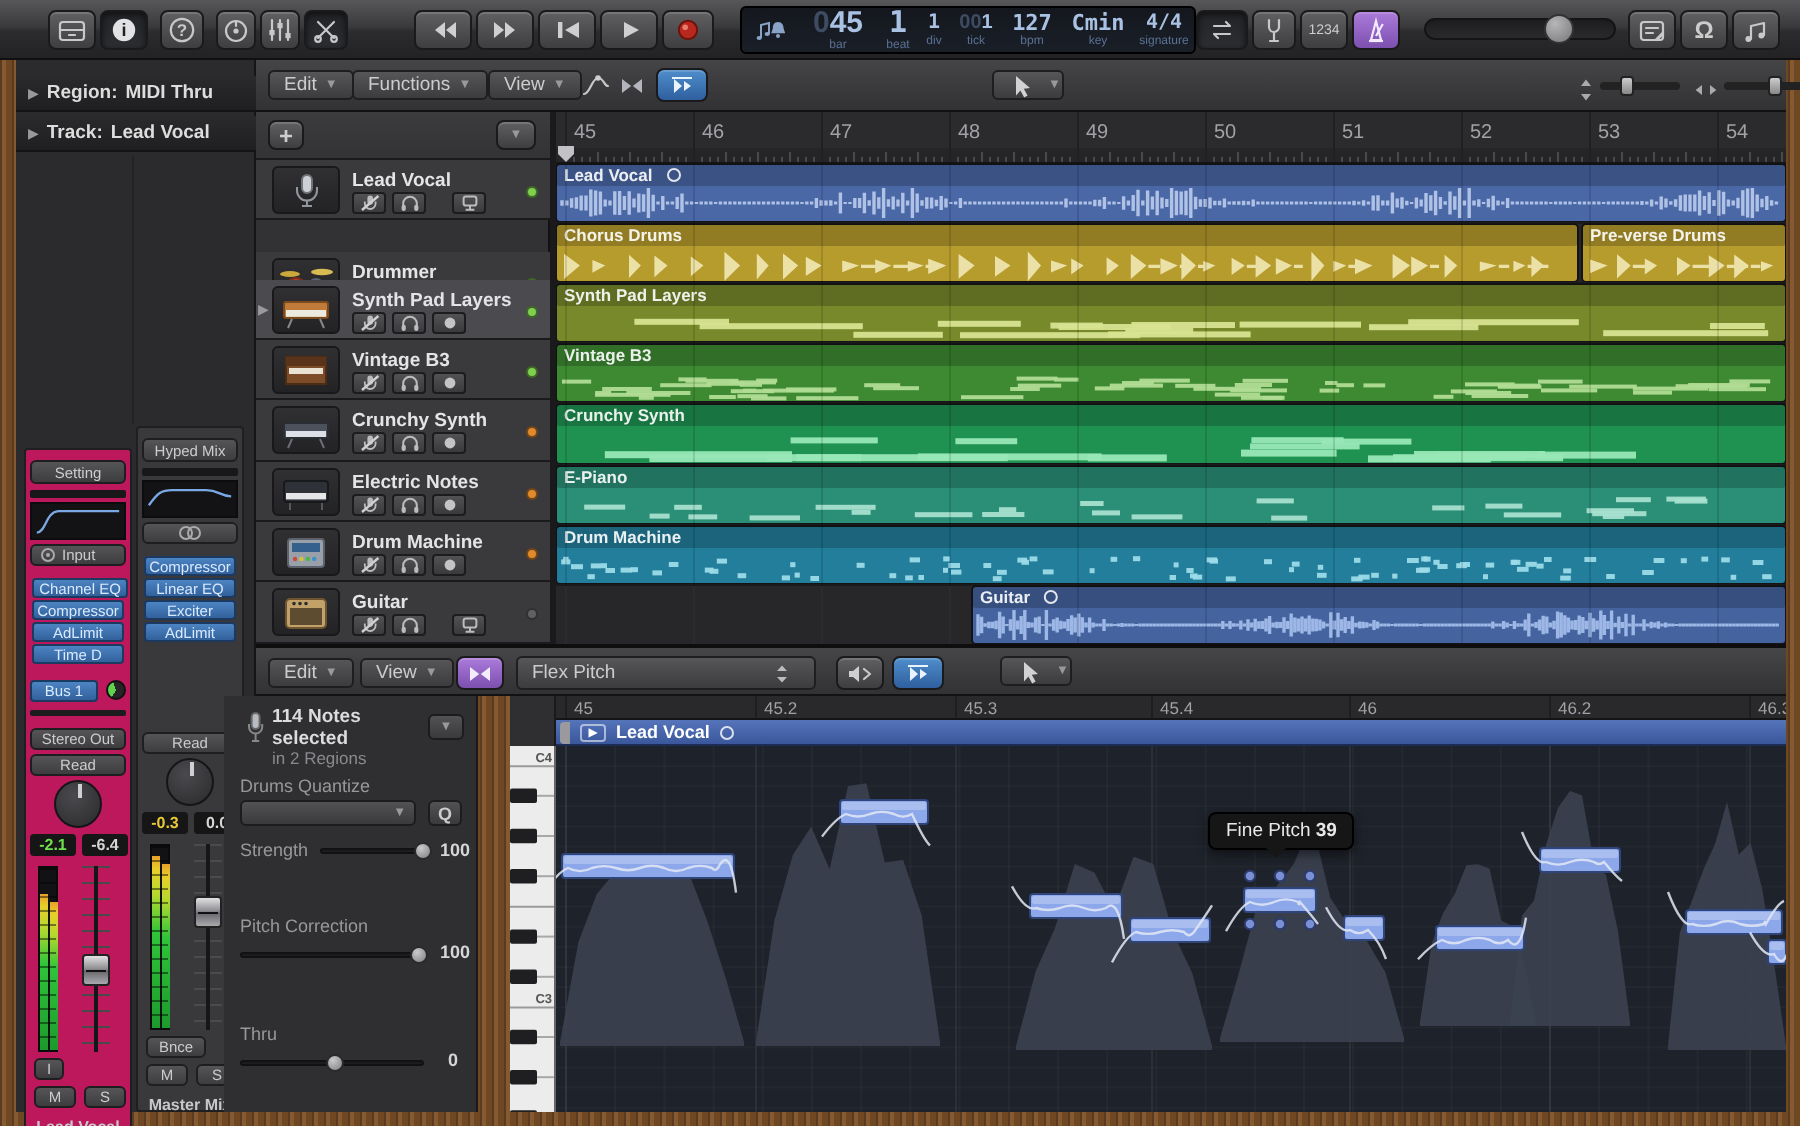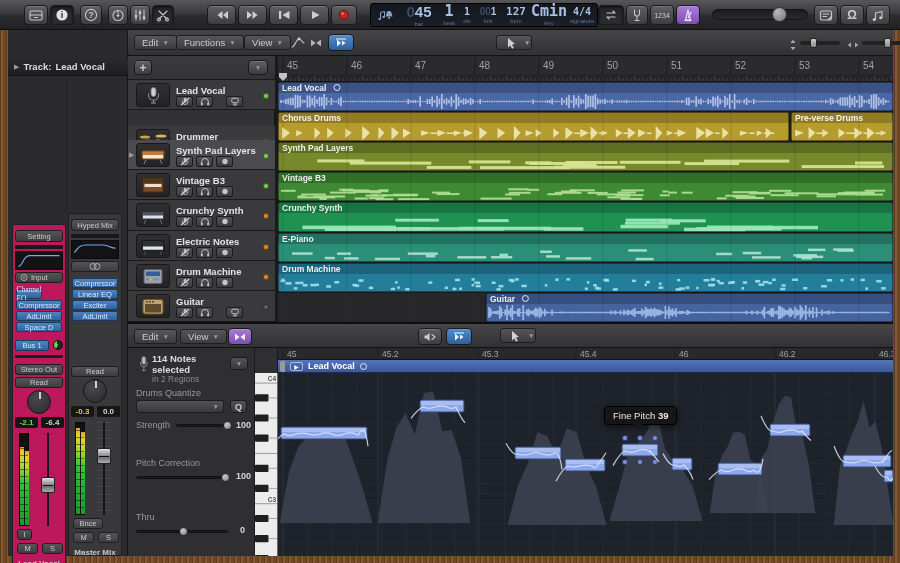--- a/index.html
+++ b/index.html
@@ -45,21 +45,21 @@
   #trackheads{left:128px;top:56px;width:147px;height:266px;background:#323234;border-right:1px solid #121212;}
   #addrow{position:absolute;left:0;top:0;width:147px;height:24px;background:linear-gradient(#3c3c3e,#333335);border-bottom:1px solid #1a1a1c;}
   .trow{position:absolute;left:0;width:147px;background:#3a3a3c;border-bottom:1px solid #1a1a1c;}
   .trow.sel{background:#4b4b4f;}
   .tname{position:absolute;left:48px;top:5px;font-size:9.5px;color:#e4e4e6;font-weight:bold;white-space:nowrap;}
   .ticonbox{position:absolute;left:8px;top:3px;width:34px;height:24px;background:linear-gradient(#303032,#232325);border:1px solid #18181a;border-radius:3px;display:flex;align-items:center;justify-content:center;}
   .trbtn{position:absolute;width:17px;height:11px;background:linear-gradient(#525254,#3a3a3c);border:1px solid #1c1c1e;border-radius:2px;display:flex;align-items:center;justify-content:center;}
   .led{position:absolute;right:6px;top:13px;width:6px;height:6px;border-radius:50%;border:1px solid rgba(0,0,0,.5);}
   
   #edbar{left:128px;top:322px;width:765px;height:26px;background:linear-gradient(#464648,#323234);border-top:2px solid #0e0e0e;border-bottom:1px solid #121212;}
-  #edleft{left:128px;top:348px;width:127px;height:208px;background:#2f2f31;border-right:1px solid #1a1a1c;}
+  #edleft{left:112px;top:348px;width:127px;height:208px;background:#2f2f31;border-right:1px solid #1a1a1c;}
   .edlab{position:absolute;color:#98989c;font-size:9px;}
   .edval{position:absolute;color:#d6d6d8;font-size:9px;font-weight:bold;}
   .slider{position:absolute;height:3px;background:#1c1c1e;border-radius:2px;border:1px solid #111;}
   .sthumb{position:absolute;top:-4px;width:9px;height:9px;border-radius:50%;background:radial-gradient(circle at 35% 30%,#cacacc,#7e7e82);border:1px solid #2a2a2c;}
   #pianocap{left:255px;top:348px;width:23px;height:25px;background:#2f2f31;border-right:1px solid #1a1a1c;}
   #tooltip{left:604px;top:406px;background:#161616;border:1px solid #000;border-radius:4px;padding:3px 8px;color:#e8e8e8;font-size:9.5px;white-space:nowrap;box-shadow:0 2px 6px rgba(0,0,0,.5);}
   #tooltip:after{content:"";position:absolute;left:28px;bottom:-5px;border-left:5px solid transparent;border-right:5px solid transparent;border-top:5px solid #161616;}
   .seldd{position:absolute;background:linear-gradient(#525254,#3a3a3c);border:1px solid #1c1c1e;border-radius:3px;display:flex;align-items:center;justify-content:center;color:#bbb;}
   svg{display:block;}
   .ic{stroke:#c8c8ca;stroke-width:1.1;fill:none;stroke-linecap:round;stroke-linejoin:round;}
@@ -187,21 +187,21 @@
       </div>
       <div class="lcdf" style="width:26px">
         <div class="lcdv" style="font-size:10px"><span class="dim">00</span><span>1</span></div>
         <div class="lcdl">tick</div>
       </div>
       <div class="lcdf" style="width:30px">
         <div class="lcdv" style="font-size:11px">127</div>
         <div class="lcdl">bpm</div>
       </div>
       <div class="lcdf" style="width:36px">
-        <div class="lcdv" style="font-size:15px">Cmin</div>
+        <div class="lcdv" style="font-size:11px">Cmin</div>
         <div class="lcdl">key</div>
       </div>
       <div class="lcdf" style="width:30px">
         <div class="lcdv" style="font-size:10px">4/4</div>
         <div class="lcdl">signature</div>
       </div>
     </div>
 
     <div class="tbtn on" style="left:598px;top:5px;width:26px;height:20px">
         <span class="ticon">
@@ -250,20 +250,25 @@
           <svg width="16" height="14" viewBox="0 0 16 14">
             <path class="ic" d="M5.5 11.5V5l6.5-1.5v6"></path>
             <circle cx="4.2" cy="11.5" r="1.5" fill="#c8c8ca"></circle>
             <circle cx="10.7" cy="9.8" r="1.5" fill="#c8c8ca"></circle>
           </svg>
         </span>
       </div>
   </div>
 
   <div id="sidebar" class="abs">
+    <div class="insphdr" style="top:8px">
+      <span class="disc">▶</span>
+      <span>Region:</span>
+      <span style="font-weight:bold">MIDI Thru</span>
+    </div>
     <div class="insphdr" style="top:28px">
       <span class="disc">▶</span>
       <span>Track:</span>
       <span style="font-weight:bold">Lead Vocal</span>
     </div>
     <div class="abs" style="left:58px;top:48px;width:1px;height:134px;background:#222"></div>
     <div id="strips">
         <div style="left: 4px; top: 194px; width: 54px; height: 343px; position: absolute; background: #be185d; border: 1px solid rgb(31, 31, 33); border-radius: 2px;">
           <div class="sbtn" style="position: absolute; left: 2px; top: 5px; width: 48px; height: 12px;">Setting</div>
           <div style="position: absolute; left: 2px; top: 20px; width: 48px; height: 4px; background: rgb(24, 24, 26); border-radius: 1px;"></div>
@@ -272,24 +277,24 @@
               <path d="M2 16C7 16 7 4.5 14 4 L48 4" stroke="#79a8e2" stroke-width="1.3" fill="none"></path>
             </svg>
           </div>
           <div class="sbtn" style="position: absolute; left: 2px; top: 47px; width: 48px; height: 11px;">
             <svg width="40" height="9" viewBox="0 0 40 9">
               <circle cx="5" cy="4.5" r="3" fill="none" stroke="#aaa"></circle>
               <circle cx="5" cy="4.5" r="1" fill="#aaa"></circle>
               <text x="12" y="7" font-size="7.5" fill="#ccc">Input</text>
             </svg>
           </div>
-          <div class="plug" style="position: absolute; left: 3px; top: 64px; width: 26px; height: 10px; font-family: Liberation Serif, serif;">Channel EQ</div>
+          <div class="plug" style="position: absolute; left: 3px; top: 64px; width: 48px; height: 10px;">Channel EQ</div>
           <div class="plug" style="position: absolute; left: 3px; top: 75px; width: 46px; height: 10px;">Compressor</div>
           <div class="plug" style="position: absolute; left: 3px; top: 86px; width: 46px; height: 10px;">AdLimit</div>
-          <div class="plug" style="position: absolute; left: 3px; top: 97px; width: 46px; height: 10px;">Space D</div>
+          <div class="plug" style="position: absolute; left: 3px; top: 97px; width: 46px; height: 10px;">Time D</div>
           <div class="plug" style="position: absolute; left: 2px; top: 115px; width: 34px; height: 11px;">Bus 1</div>
           <div style="position: absolute; left: 40px; top: 115px; width: 10px; height: 10px; border-radius: 50%; background: conic-gradient(from 210deg, rgb(95, 211, 78) 0deg, rgb(95, 211, 78) 130deg, rgb(37, 37, 39) 130deg, rgb(37, 37, 39) 360deg); border: 1px solid rgb(17, 17, 17);"></div>
           <div style="position: absolute; left: 2px; top: 130px; width: 48px; height: 3px; background: rgb(28, 28, 30); border-radius: 1px;"></div>
           <div class="sbtn" style="position: absolute; left: 2px; top: 139px; width: 48px; height: 11px;">Stereo Out</div>
           <div class="sbtn" style="position: absolute; left: 2px; top: 152px; width: 48px; height: 11px;">Read</div>
           <div class="panknob" style="position: absolute;"></div>
           <div class="valbox" style="position: absolute; left: 2px; top: 192px; color: rgb(110, 224, 78);">-2.1</div>
           <div class="valbox" style="position: absolute; left: 28px; top: 192px; color: rgb(214, 214, 216);">-6.4</div>
           <div class="meterwrap" style="position: absolute;">
             <div class="mbar" style="left: 0px; height: 78px;"></div>
@@ -1128,20 +1133,28 @@
         <span>View</span>
         <span class="caret">▼</span>
       </div>
     <div class="tbtn purple" style="left:100px;top:4px;width:24px;height:17px">
         <span class="ticon">
           <svg width="16" height="14" viewBox="0 0 16 14">
             <path d="M3 3.5v7l4.6-3.5zM13 3.5v7L8.4 7z" fill="#f4ecff"></path>
           </svg>
         </span>
       </div>
+    <div class="menu" style="left:130px;top:4px;width:150px;height:17px;justify-content:space-between">
+        <span>Flex Pitch</span>
+        <span class="ticon">
+          <svg width="16" height="14" viewBox="0 0 16 14">
+            <path d="M4.5 5.5L7 2.8 9.5 5.5zM4.5 8.5L7 11.2 9.5 8.5z" fill="#bbb"></path>
+          </svg>
+        </span>
+      </div>
     <div class="tbtn" style="left:290px;top:4px;width:24px;height:17px">
         <span class="ticon">
           <svg width="16" height="14" viewBox="0 0 16 14">
             <path d="M2.5 5.5v3h2l3 2.5v-8l-3 2.5z" fill="#cfcfd2"></path>
             <path class="ic" d="M10 4.5L13 7l-3 2.5"></path>
           </svg>
         </span>
       </div>
     <div class="tbtn blueon" style="left:318px;top:4px;width:26px;height:17px">
         <span class="ticon">

